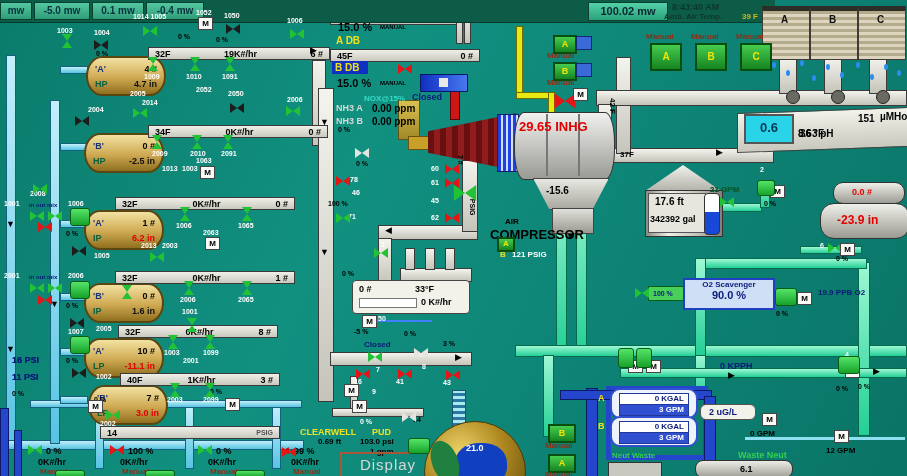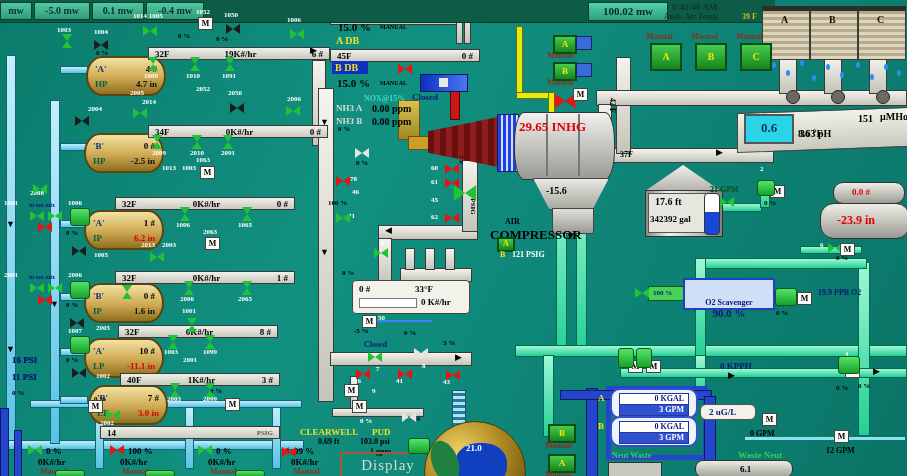--- a/index.html
+++ b/index.html
@@ -1,18 +1,18 @@
 <!DOCTYPE html>
 <html><head>
 <meta charset="utf-8">
 <style>
   html,body{margin:0;padding:0;background:#000}
   #scr{position:relative;width:907px;height:476px;overflow:hidden;
        background:linear-gradient(115deg,#0b7c6c,#119080 38%,#0d8274 70%,#0a7466);
-       font-family:Liberation Serif, serif;}
+       font-family:Liberation Sans, sans-serif;}
   .ab{position:absolute}
   .lbl{position:absolute;font-size:7px;font-weight:bold;color:#fff;white-space:nowrap;line-height:1}
   .k{color:#000}.n{color:#0a1a7a}.r{color:#e20000}.y{color:#f0e020}.g{color:#0a5c30}
   .dr{color:#8a3018}.c{color:#38dcc8}.gy{color:#d8d8d8}.gr2{color:#35d050}
   .pg{background:linear-gradient(#f4f4ee,#c4c4ba);border:1px solid #3a3a3a}
   .pc{background:linear-gradient(#c2f0fa,#56c4e2);border:1px solid #15607e}
   .pq{background:linear-gradient(#9ef8d4,#23cf96);border:1px solid #066a4c}
   .pb{background:#2446cc;border:1px solid #0e1a66}
   .py{background:#e8e812;border:1px solid #6e6e06}
   .pr{background:#cf1616;border:1px solid #5c0606}
@@ -229,21 +229,21 @@
     <span class="lbl k" style="left:6px;top:4px;font-size:9px">0 #</span>
     <span class="lbl k" style="left:62px;top:4px;font-size:9px">33°F</span>
     <span class="ab" style="left:6px;top:17px;width:56px;height:8px;background:#fff;border:1px solid #777"></span>
     <span class="lbl k" style="left:68px;top:17px;font-size:9px">0  K#/hr</span>
   </div>
 
   <div class="ab" style="left:648px;top:286px;width:40px;height:13px;background:#48d058;border:1px solid #085c16">
       <span class="lbl n" style="left:4px;top:3px">100 %</span>
     </div>
   <div class="panelblue" style="left:683px;top:278px;height:28px">
-    <div style="font-size:8px;padding-top:18px">O2 Scavenger</div>
+    <div style="font-size:8px;padding-top:0">O2 Scavenger</div>
     <div style="font-size:11px">90.0  %</div>
   </div>
 
   <div class="bar" style="left:100px;top:426px;width:180px">
       <span>14</span>
       <span style="font-size:7px;color:#555">PSIG</span>
     </div>
   <div id="blpumps">
       <div>
         <div class="lbl k" style="left:46px;top:447px;font-size:9px">0 %</div>

